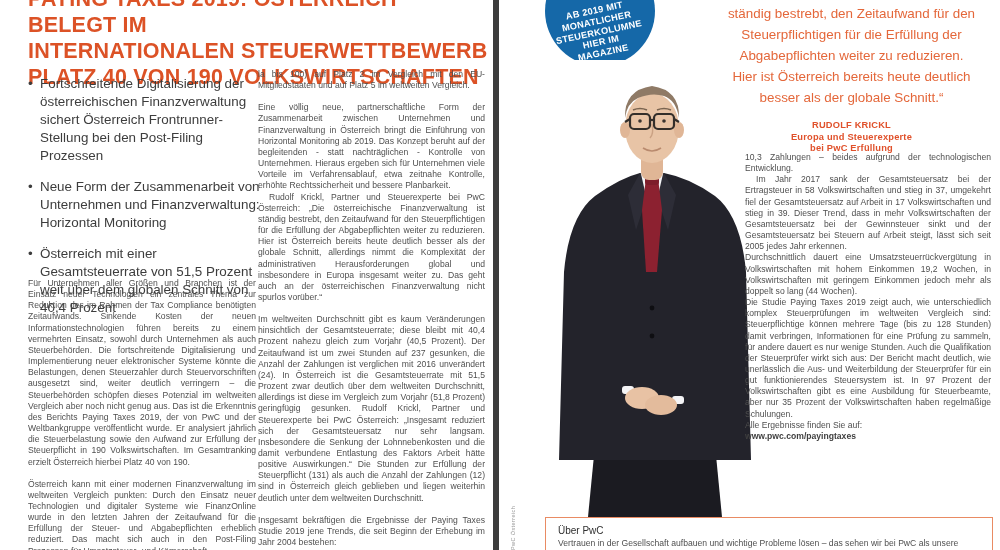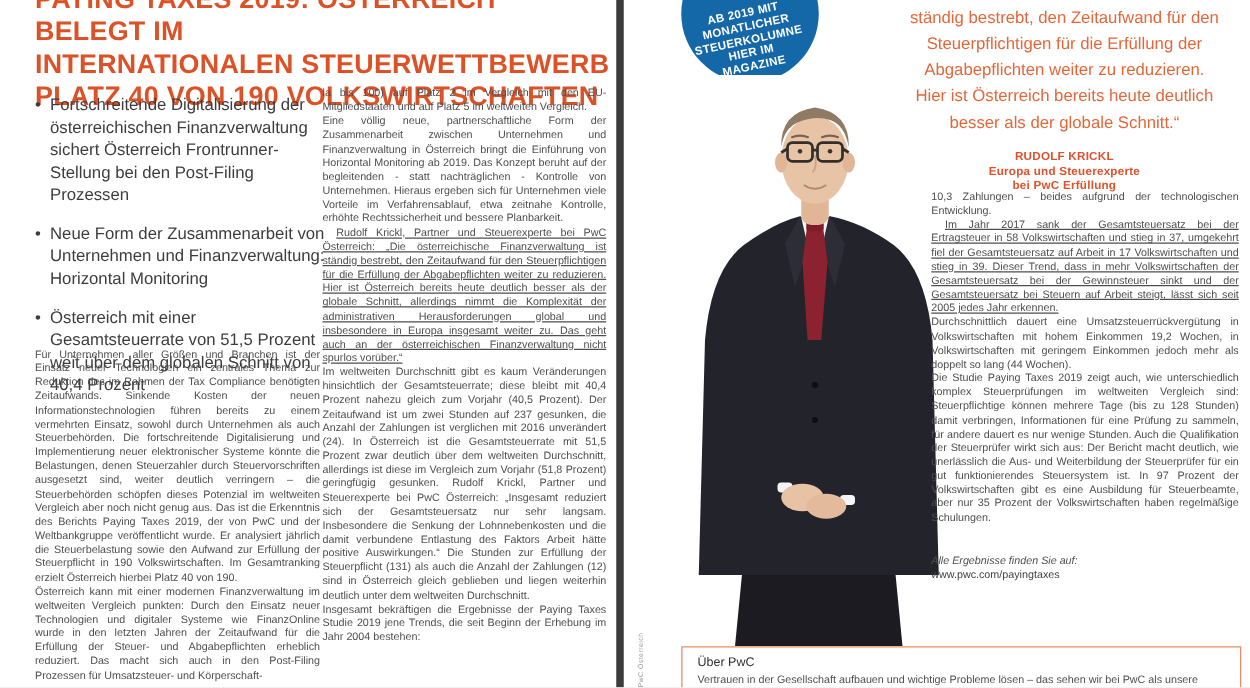--- a/index.html
+++ b/index.html
@@ -11,22 +11,22 @@
             font-size:21.5px;line-height:26px;font-weight:800;color:#DC5226;
             letter-spacing:.2px;text-transform:uppercase;}
   .bullets{position:absolute;left:28px;top:75px;width:238px;margin:0;padding:0;list-style:none;
            font-size:13.4px;line-height:18px;color:#3d3d3d;}
   .bullets li{margin:0 0 13px 12px;position:relative;}
   .bullets li::before{content:"•";position:absolute;left:-12px;top:0;color:#3d3d3d;}
   .bodytext{font-size:8.6px;line-height:11.15px;color:#4f4f4f;text-align:justify;}
   .col1{position:absolute;left:28px;top:278px;width:228px;}
   .col2{position:absolute;left:258px;top:69px;width:227px;}
   .bodytext p{margin:0;}
-  .bodytext p.gap{}
-  .bodytext p.indent{text-indent:11px;text-decoration:underline;}
+  .bodytext p.gap{margin-top:11px;}
+  .bodytext p.indent{text-indent:11px;}
 
   
   .fold{position:absolute;left:493px;top:0;width:6px;height:550px;background:#3c3c3c;}
 
   
   .badge{position:absolute;left:545px;top:-44px;width:110px;height:110px;border-radius:50%;
          background:#1568A8;}
   .badge-text{position:absolute;left:0;right:0;bottom:7px;text-align:center;
               transform:rotate(-12deg);transform-origin:50% 60%;
               color:#ffffff;font-weight:700;font-size:9.2px;line-height:10.8px;letter-spacing:.3px;}
@@ -35,22 +35,22 @@
   .photo-credit{position:absolute;left:510px;top:495px;width:12px;height:55px;
                 font-size:5.5px;color:#9a9a9a;writing-mode:vertical-rl;transform:rotate(180deg);
                 letter-spacing:.4px;}
 
   .quote{position:absolute;left:703px;top:-18px;width:297px;text-align:center;
          color:#E4673A;font-size:13.4px;line-height:21px;font-weight:500;}
   .attribution{position:absolute;left:703px;top:89px;width:297px;text-align:center;
                color:#E0512B;font-weight:700;font-size:9.3px;line-height:11.5px;letter-spacing:.2px;margin-top:31px;}
 
   .rcol{position:absolute;left:745px;top:152px;width:246px;}
-  .rcol .results-label{margin-top:23px;font-style:italic;}
-  .rcol .results-url{font-weight:400;color:#3f3f3f;text-decoration:none;display:block;}
+  .rcol .results-label{margin-top:0;}
+  .rcol .results-url{font-weight:700;color:#3f3f3f;text-decoration:none;display:block;}
 
   .about-box{position:absolute;left:545px;top:517px;width:448px;height:70px;
              border:1.5px solid #E98B63;background:#ffffff;padding:7px 12px;box-sizing:border-box;}
   .about-title{font-size:10px;font-weight:400;color:#2f2f2f;margin:0 0 2px 0;}
   .about-line{font-size:8.6px;line-height:11.2px;color:#4f4f4f;margin:0;}
 </style>
 </head>
 <body>
 
 <div id="page">

